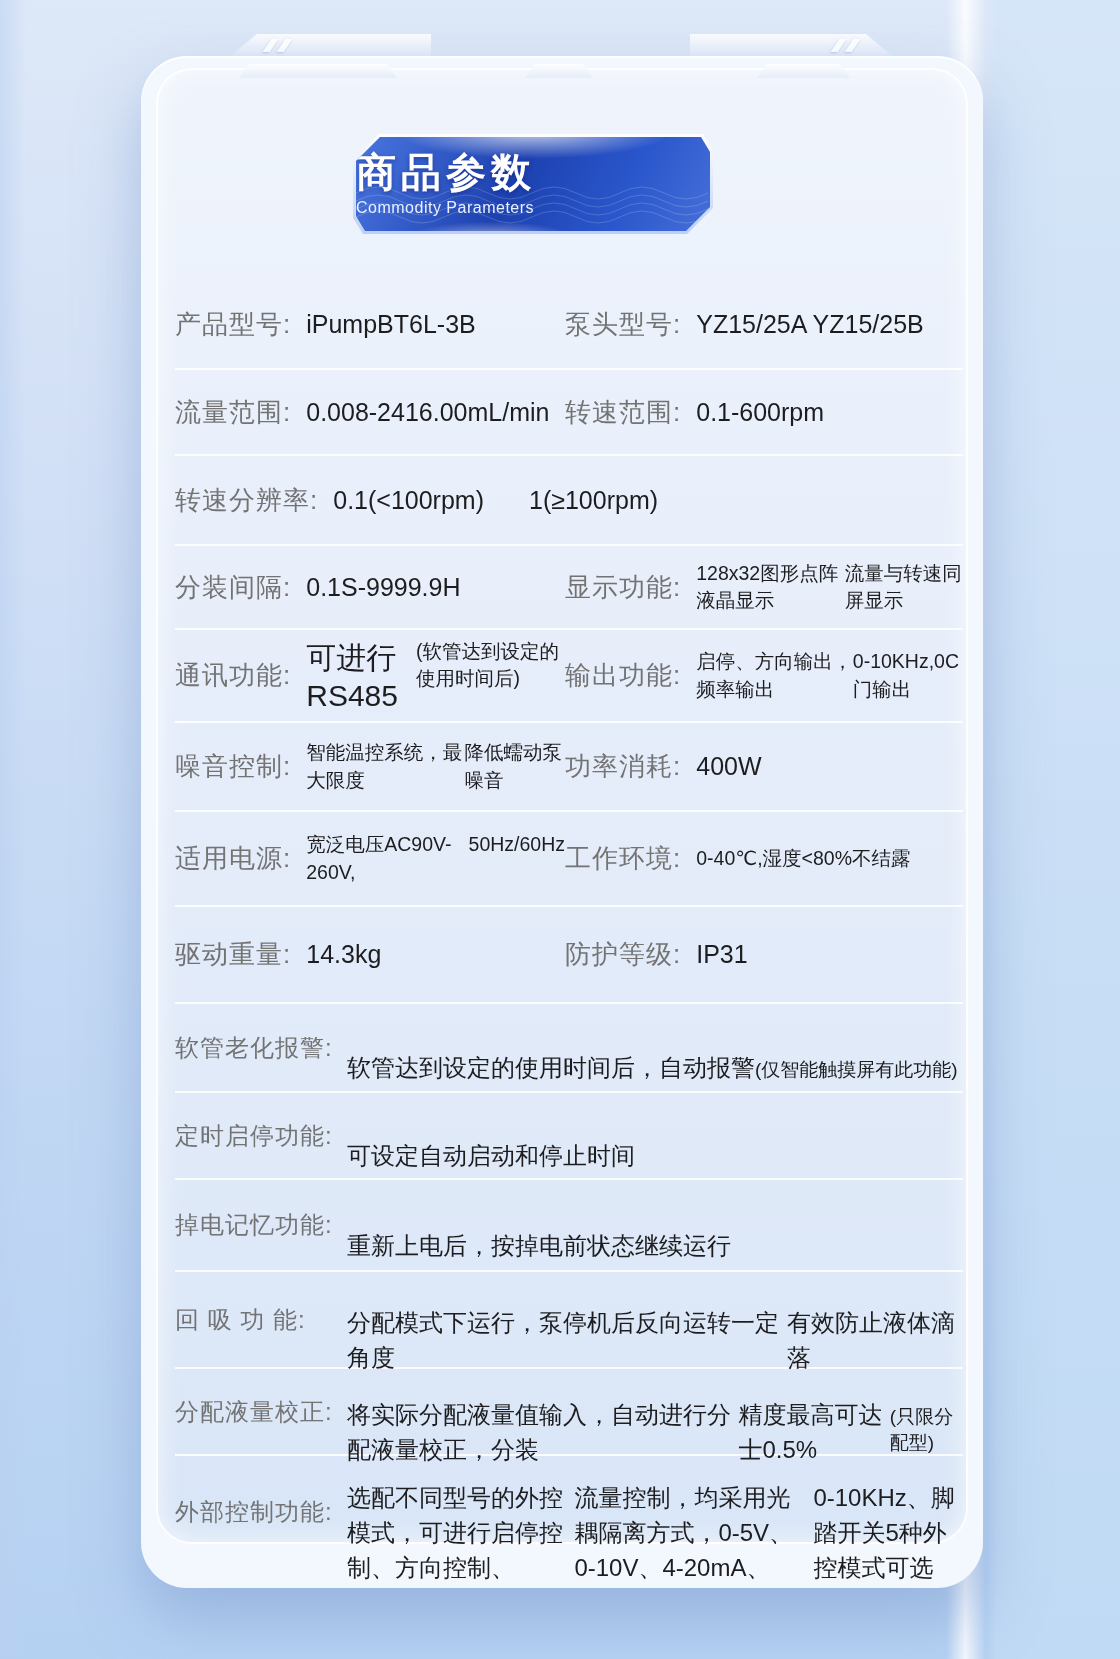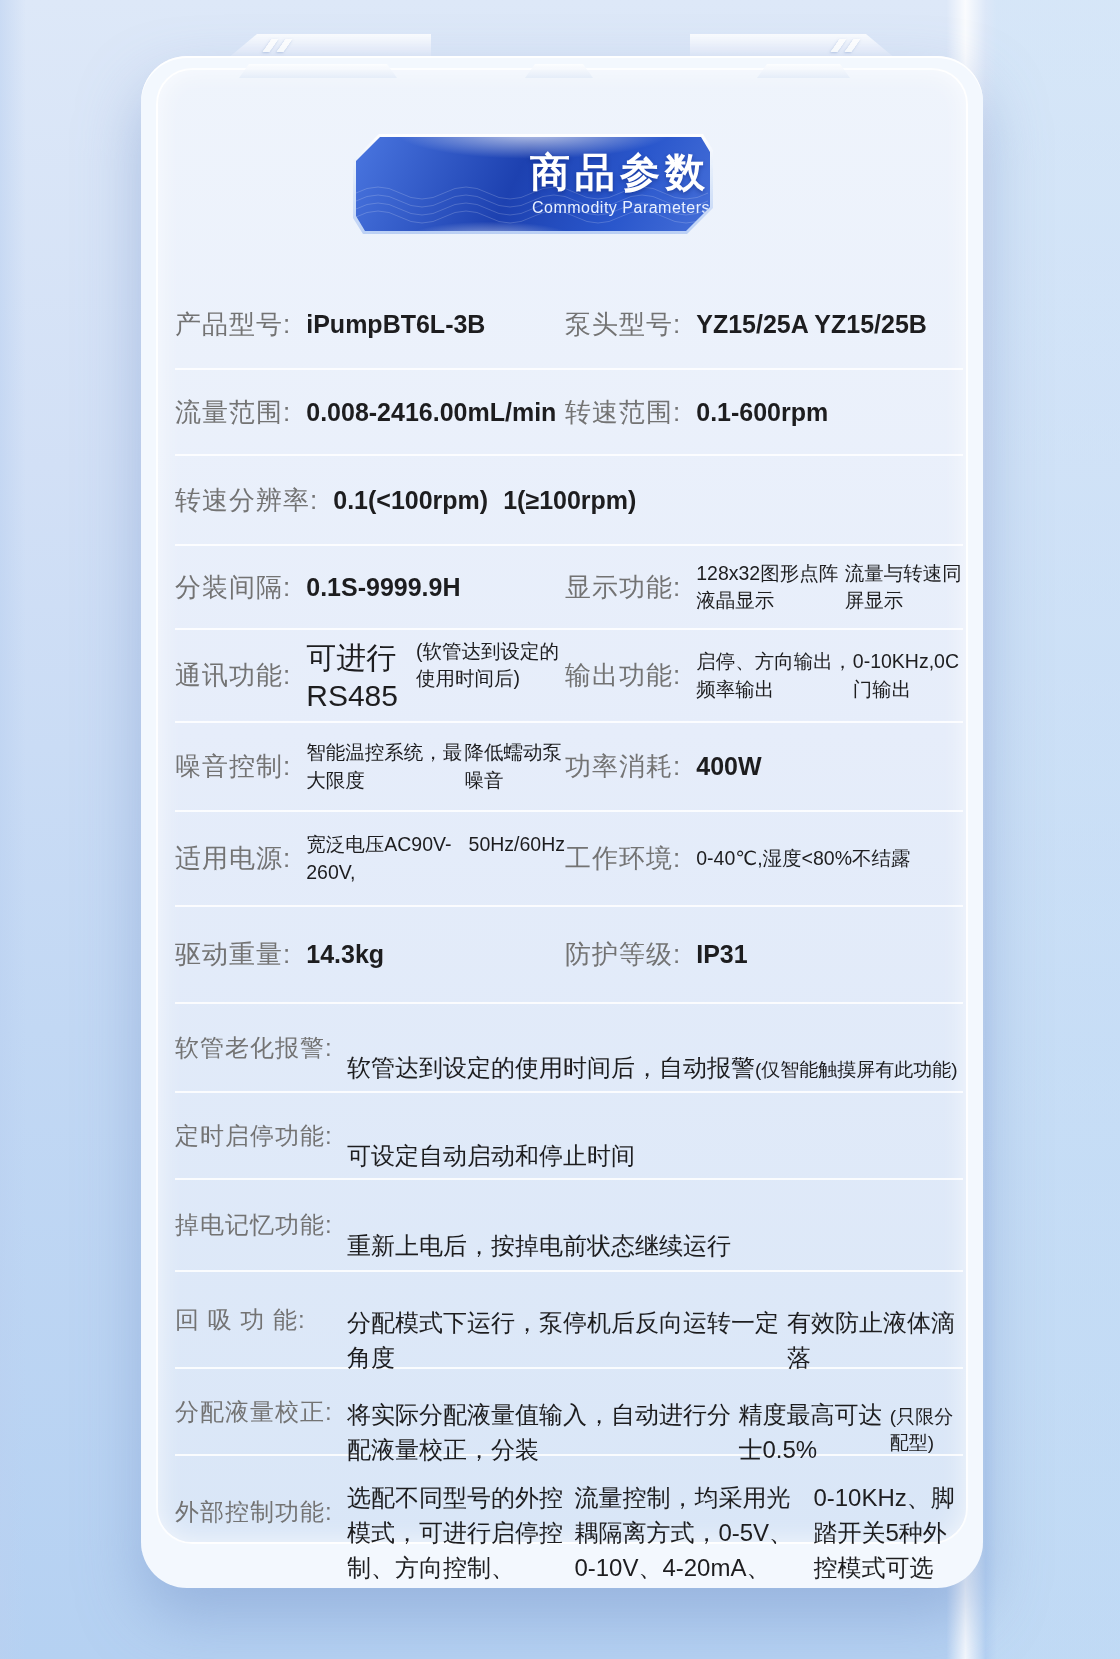--- a/index.html
+++ b/index.html
@@ -40,44 +40,44 @@
   .banner-frame { position:absolute; left:212px; top:78px; width:360px; height:100px; z-index:5;
     clip-path:polygon(26px 0, calc(100% - 10px) 0, 100% 16px, 100% calc(100% - 26px), calc(100% - 26px) 100%, 10px 100%, 0 calc(100% - 16px), 0 26px);
     background:linear-gradient(180deg, rgba(255,255,255,.95), rgba(186,208,245,.9));
     filter:drop-shadow(0 12px 20px rgba(58,98,198,.38)); }
   .banner { position:absolute; inset:3px;
     clip-path:polygon(24px 0, calc(100% - 9px) 0, 100% 15px, 100% calc(100% - 24px), calc(100% - 24px) 100%, 9px 100%, 0 calc(100% - 15px), 0 24px);
     background:
       radial-gradient(ellipse 60% 45% at 50% -6%, rgba(255,255,255,.75), rgba(255,255,255,0) 65%),
       radial-gradient(ellipse 40% 30% at 38% 108%, rgba(255,255,255,.55), rgba(255,255,255,0) 60%),
       linear-gradient(115deg,#4a76e0 0%, #1d41b0 45%, #2a57cc 75%, #466fd8 100%);
-    display:flex; flex-direction:column; align-items:flex-end; justify-content:center; }
+    display:flex; flex-direction:column; align-items:flex-start; justify-content:center; }
   .banner svg.waves { position:absolute; inset:0; width:100%; height:100%; }
   .banner-title { position:relative; color:#ffffff; font-size:40px; font-weight:700; letter-spacing:5px;
     text-shadow:0 2px 4px rgba(10,30,110,.45); line-height:1; }
   .banner-sub { position:relative; color:#e9f1ff; font-size:16px; letter-spacing:.5px; margin-top:7px; }
 
   
   .table { position:absolute; left:34px; top:224px; width:788px; z-index:6;
     color:#202124; }
   .row { display:flex; align-items:center; }
   .row + .row { border-top:2px solid rgba(255,255,255,.85); }
   .cell { display:flex; align-items:center; gap:15px; min-width:0; }
   .c1 { flex:0 0 390px; }
   .c2 { flex:1 1 auto; }
   .lbl { font-size:26px; color:#737373; letter-spacing:1px; white-space:nowrap; }
   .lbl-f { font-size:24px; flex:0 0 172px; }
-  .val { font-size:25px; font-weight:700; color:#1d1d1f; white-space:nowrap; }
+  .val { font-size:25px; font-weight:400; color:#1d1d1f; white-space:nowrap; }
   .val-md { font-size:30px; font-weight:500; color:#1d1d1f; }
   .sm { font-size:19.5px; line-height:1.4; color:#1d1d1f; }
   .lines { display:flex; flex-direction:row; }
   .val-f { font-size:24px; line-height:35px; color:#1d1d1f;margin-top:40px; }
   .note { font-size:19px; color:#1d1d1f; }
   .vline { display:flex; align-items:baseline; }
-  .gap30 { }
+  .gap30 { margin-left:30px; }
 </style>
 </head>
 <body>
 
 <div class="page">
 
   <div class="tab tab-left">
     <span class="stripe" style="left:46px"></span>
     <span class="stripe" style="left:60px"></span>
   </div>

